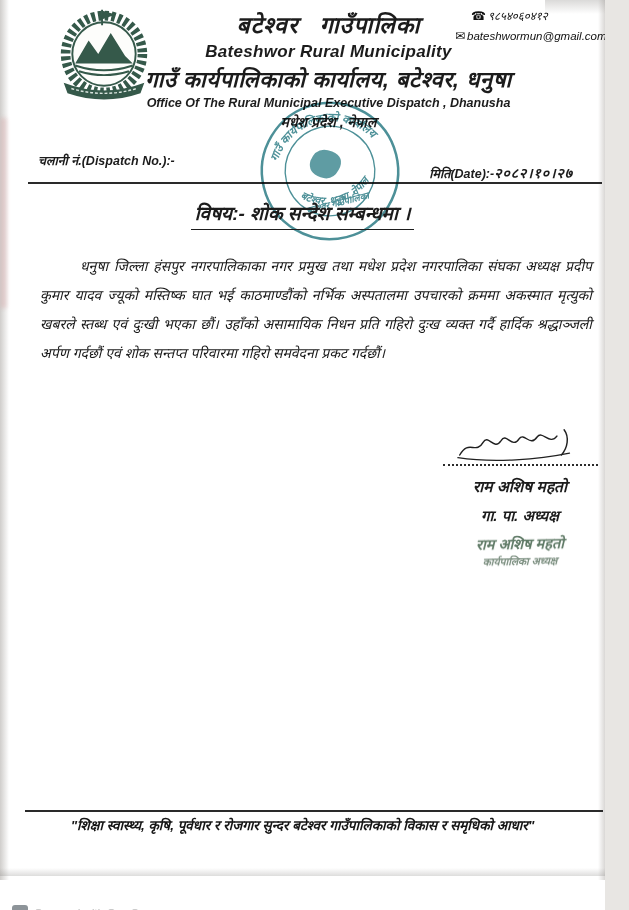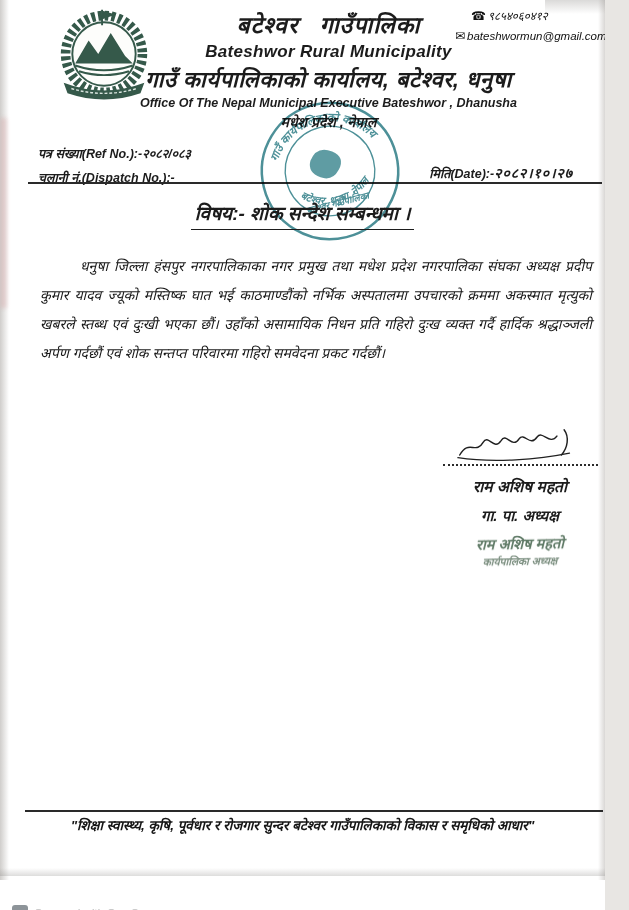--- a/index.html
+++ b/index.html
@@ -105,37 +105,36 @@
     <path d="M30,60 L44,36 L54,50 L67,28 L82,52 L90,60 Z" fill="#35594a"></path>
     <path d="M30,62 q30,10 60,0 M34,68 q26,8 52,0" stroke="#35594a" stroke-width="2" fill="none"></path>
     <path d="M18,80 q42,16 84,0 l-4,11 q-38,13 -76,0 z" fill="#35594a"></path>
     <path d="M26,86 q34,10 68,0" stroke="#d9e4de" stroke-width="1.5" stroke-dasharray="3 2" fill="none"></path>
   </svg>
 
   <div class="hc">
     <div class="h-np1 dev">बटेश्वर  गाउँपालिका</div>
     <div class="h-en1">Bateshwor Rural Municipality</div>
     <div class="h-np2 dev">गाउँ  कार्यपालिकाको कार्यालय, बटेश्वर, धनुषा</div>
-    <div class="h-en2">Office Of The Nepal Municipal Executive Bateshwor , Dhanusha</div>
+    <div class="h-en2">Office Of The Rural Municipal Executive Dispatch , Dhanusha</div>
     <div class="h-np3 dev">मधेश प्रदेश , नेपाल</div>
   </div>
 
   <div class="contact">
     <div class="row phone-row">
       <span class="ic">☎</span>
       <span class="dev">९८५४०६०४१२</span>
     </div>
     <div class="row">
       <span class="ic">✉</span>
       <span>bateshwormun@gmail.com</span>
     </div>
   </div>
 
   <div class="meta-row">
-    <div><span class="dev">पत्र संख्या(Ref No.):-</span><span class="dev">२०८२/०८३</span></div>
     <div class="l2"><span class="dev">चलानी नं.(Dispatch No.):-</span></div>
   </div>
   <div class="date-row">
     <span class="dev">मिति(Date):-</span><span class="date-val dev">२०८२।१०।२७</span>
   </div>
   <div class="rule-top"></div>
 
   <svg class="stamp" viewBox="0 0 150 150">
     <defs>
       <path id="arcTop" d="M 17,82 A 58,58 0 0 1 133,82"></path>

